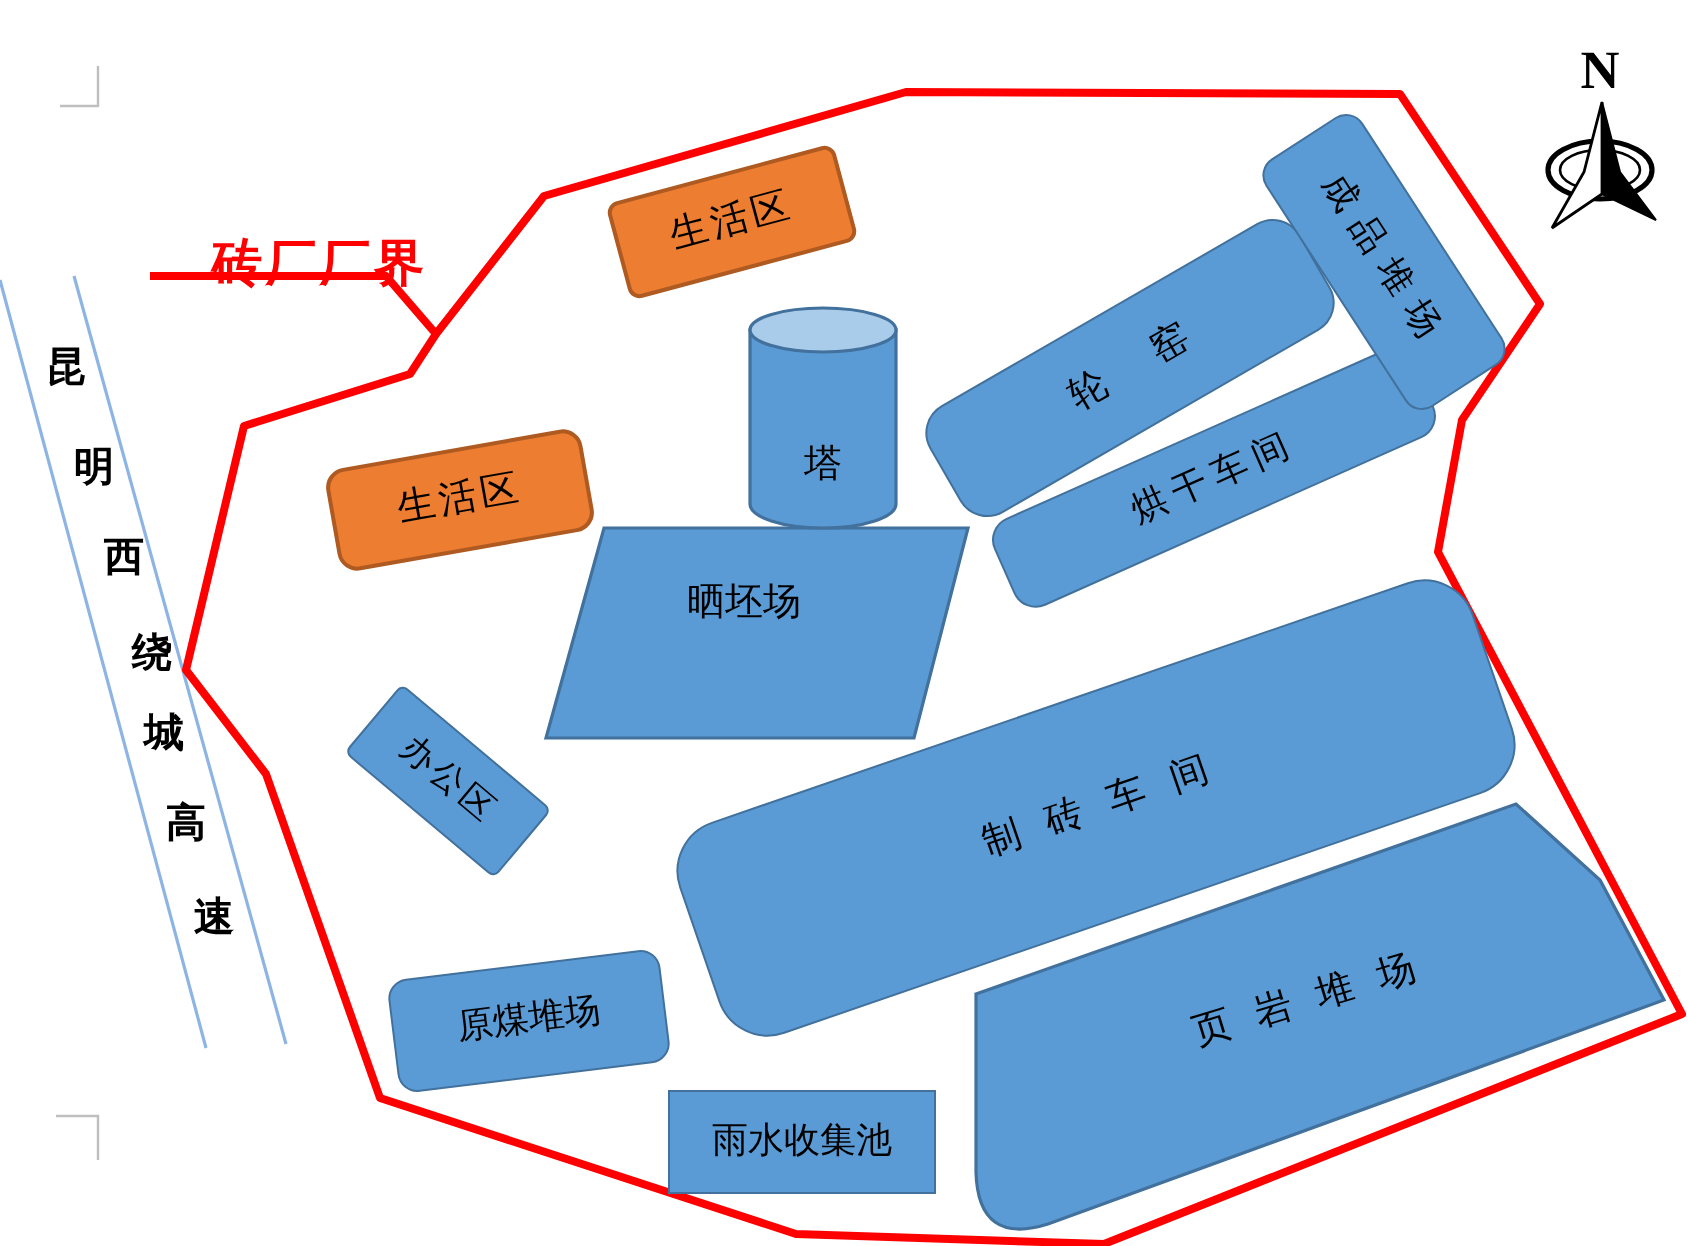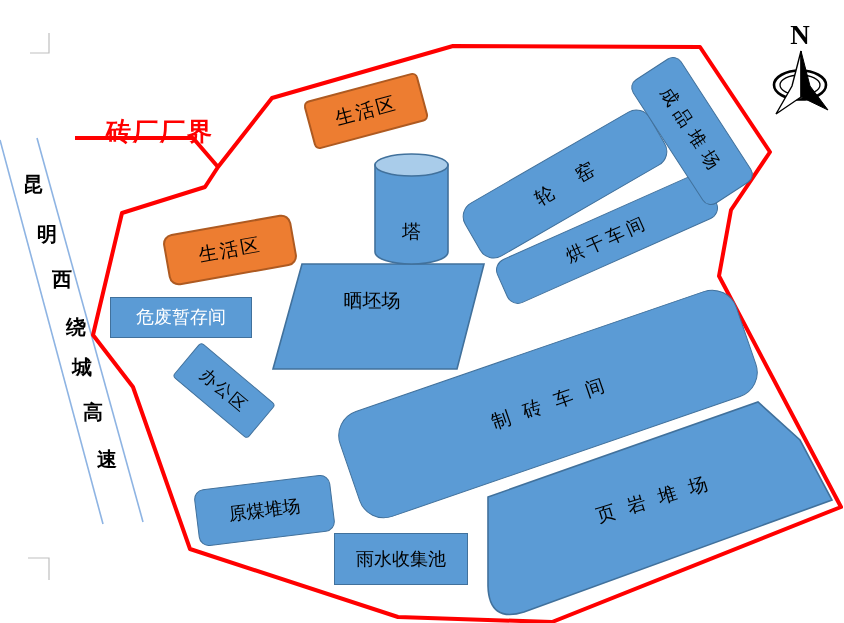--- a/index.html
+++ b/index.html
@@ -83,23 +83,20 @@
   </div>
 
   <div class="shape orange" style="left:307px;top:86px;width:118px;height:50px;transform:rotate(-15deg);border-radius:6px;">
     <span class="lbl" style="font-size:19px;letter-spacing:2px;">生活区</span>
   </div>
 
   <div class="shape orange" style="left:165px;top:224px;width:130px;height:52px;transform:rotate(-10deg);border-radius:10px;">
     <span class="lbl" style="font-size:19px;letter-spacing:2px;">生活区</span>
   </div>
 
-  <div class="shape blue" style="left:110px;top:297px;width:142px;height:41px;">
-    <span class="lbl lbl-white">危废暂存间</span>
-  </div>
 
   <div class="shape blue" style="left:175px;top:368px;width:98px;height:45px;transform:rotate(40deg);border-radius:4px;">
     <span class="lbl" style="font-size:17px;letter-spacing:2px;">办公区</span>
   </div>
 
   <div class="shape blue" style="left:458px;top:153px;width:214px;height:62px;transform:rotate(-30deg);border-radius:16px;">
     <span class="lbl" style="font-size:19px;letter-spacing:28px;text-indent:28px;">轮窑</span>
   </div>
 
   <div class="shape blue" style="left:492px;top:215px;width:230px;height:48px;transform:rotate(-24deg);border-radius:12px;">
@@ -111,21 +108,21 @@
   </div>
 
   <div class="shape blue" style="left:338px;top:348px;width:420px;height:112px;transform:rotate(-19deg);border-radius:26px;">
     <span class="lbl" style="font-size:19px;letter-spacing:14px;text-indent:14px;">制砖车间</span>
   </div>
 
   <div class="shape blue" style="left:196px;top:482px;width:137px;height:57px;transform:rotate(-7deg);border-radius:10px;">
     <span class="lbl">原煤堆场</span>
   </div>
 
-  <div class="shape blue" style="left:334px;top:533px;width:134px;height:52px;">
+  <div class="shape blue" style="left:334px;top:545px;width:134px;height:52px;">
     <span class="lbl">雨水收集池</span>
   </div>
 
   <div class="overlay-label" style="left:312px;top:286px;width:120px;height:30px;">晒坯场</div>
 
   <div class="overlay-label" style="left:562px;top:485px;width:180px;height:30px;transform:rotate(-17deg);letter-spacing:13px;text-indent:13px;">页岩堆场</div>
 
   <div class="overlay-label" style="left:371px;top:218px;width:81px;height:28px;">塔</div>
 
 </div>

